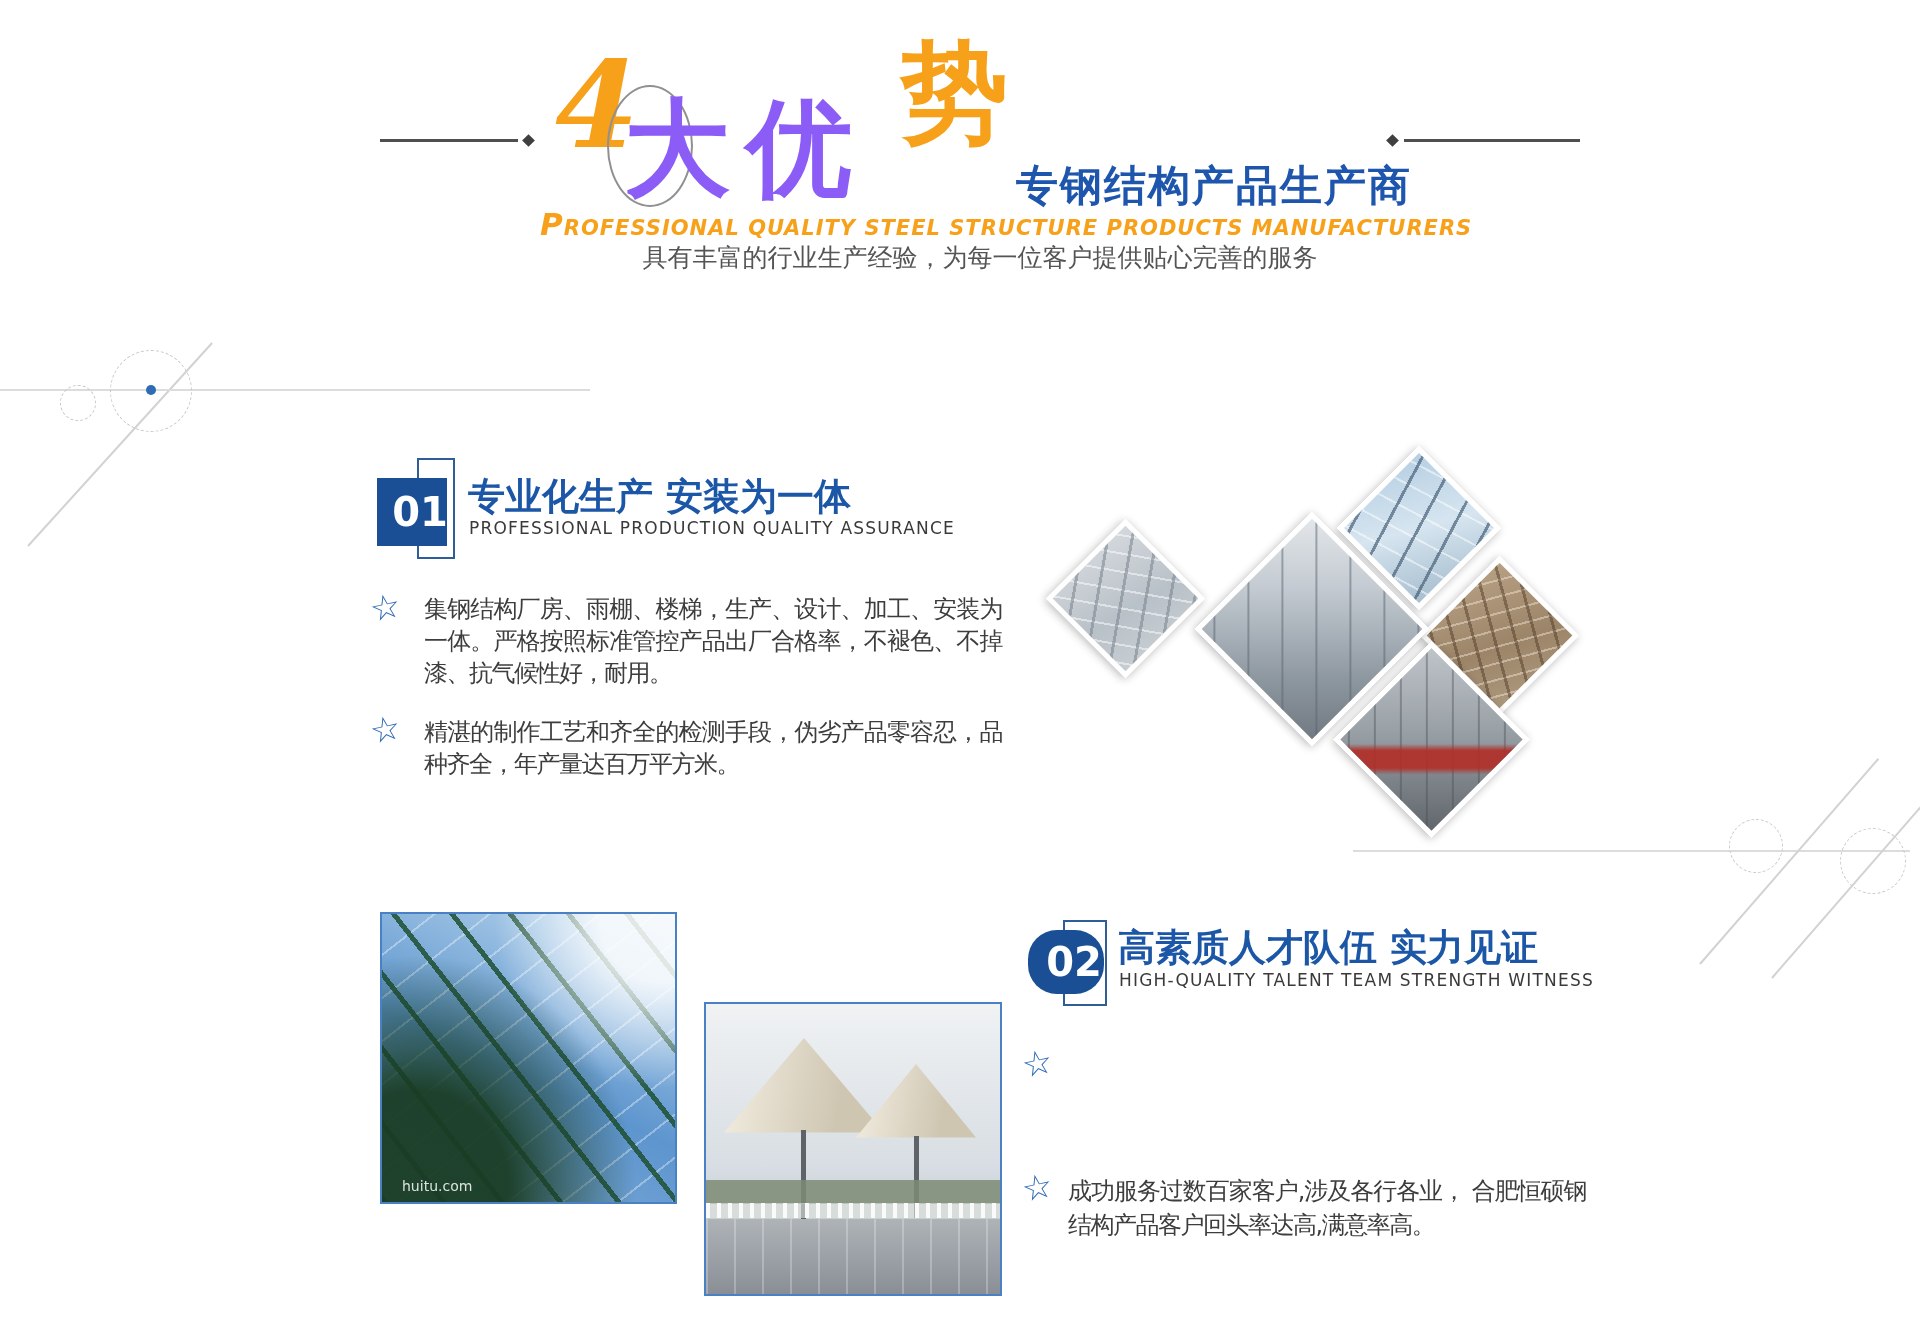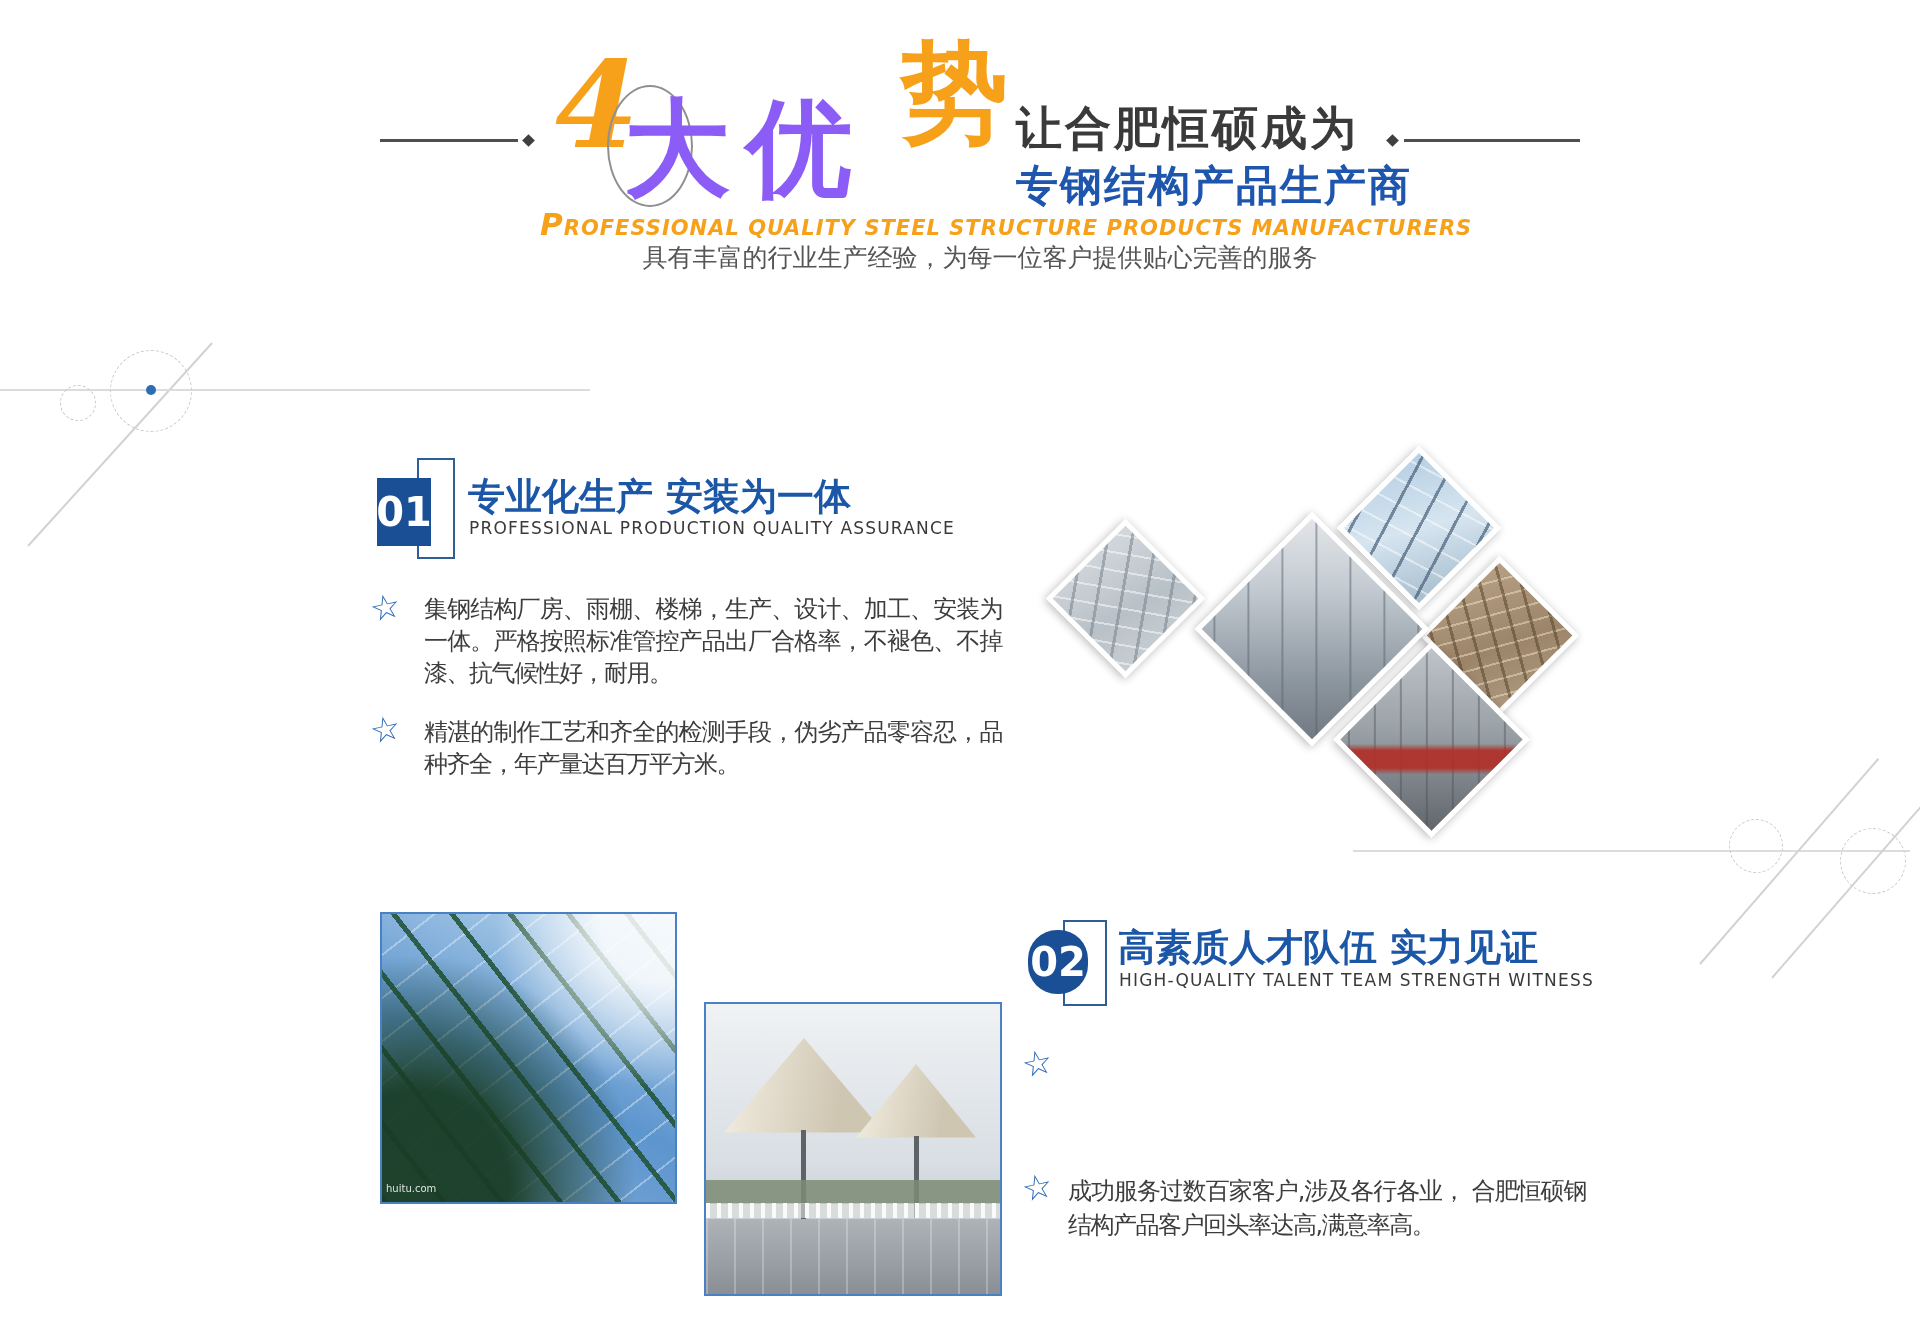--- a/index.html
+++ b/index.html
@@ -28,21 +28,21 @@
 
   
   .thin-line{background:#DCDCDC;}
   .diag{height:2px;background:#D2D2D2;transform-origin:0 50%;}
   .dash-c{border:1px dashed #C8C8C8;border-radius:50%;}
   .blue-dot{width:10px;height:10px;border-radius:50%;background:#2E6CB5;}
 
   
   .num-outline{border:2px solid #2F5D96;background:#fff;z-index:1;}
   .num-box{background:#1A4F96;color:#fff;font-size:40px;font-weight:bold;
-           display:flex;align-items:center;justify-content:center;z-index:2;}
+           display:flex;align-items:center;justify-content:center;z-index:2;padding-left:16px;}
   .sec-title{font-size:37px;font-weight:bold;color:#1C57A7;white-space:nowrap;}
   .sec-sub{font-size:17px;color:#3A3A3A;letter-spacing:1.2px;white-space:nowrap;}
 
   
   .star{font-size:34px;color:#2E6CB5;line-height:1;transform:rotate(-12deg);}
   .btxt{font-size:24px;line-height:32px;color:#3D3D3D;letter-spacing:-1.5px;
         word-break:break-all;line-break:anywhere;text-align:justify;}
   .btxt2{line-height:34px;}
 
   
@@ -71,21 +71,21 @@
 
   
   .photo{border:2px solid #4A80C4;overflow:hidden;}
   .pa-base{position:absolute;inset:0;background:
      repeating-linear-gradient(52deg, rgba(30,80,50,.85) 0 5px, transparent 5px 46px),
      repeating-linear-gradient(-38deg, rgba(255,255,255,.35) 0 2px, transparent 2px 34px),
      linear-gradient(205deg,#C2DCF0 0%,#5D95CE 55%,#83AEDA 100%);}
   .pa-over{position:absolute;inset:0;background:
      radial-gradient(ellipse at 12% 95%, rgba(25,60,35,.95) 0 25%, rgba(25,60,35,0) 60%),
      radial-gradient(ellipse at 95% 3%, rgba(255,255,255,.85) 0 15%, rgba(255,255,255,0) 42%);}
-  .watermark{position:absolute;left:4px;bottom:8px;font-size:10px;color:rgba(255,255,255,.85);}
+  .watermark{position:absolute;left:20px;bottom:8px;font-size:14px;color:rgba(255,255,255,.85);}
   .pb-sky{position:absolute;inset:0;background:linear-gradient(180deg,#F0F2F4 0%,#D8DEE3 55%,#C7CED4 75%);}
   .cone{position:absolute;clip-path:polygon(50% 0, 100% 80%, 0 80%);
         background:linear-gradient(100deg,#F4EFE3 0%,#CFC6B2 70%);}
   .pole{position:absolute;width:5px;background:#5E6368;}
   .tree-band{position:absolute;left:0;right:0;height:24px;background:#7C8B74;opacity:.85;}
   .fence{position:absolute;left:0;right:0;height:15px;background:
      repeating-linear-gradient(90deg,#FAFAFA 0 4px, rgba(250,250,250,0) 4px 11px), rgba(225,228,224,.6);}
   .ground{position:absolute;left:0;right:0;bottom:0;height:26%;background:
      repeating-linear-gradient(90deg, rgba(255,255,255,.25) 0 2px, transparent 2px 28px),
      linear-gradient(180deg,#AEB3B8 0%,#898F95 100%);}
@@ -98,21 +98,20 @@
   <div class="abs hdr-line" style="left:380px;top:139px;width:138px;"></div>
   <div class="abs hdr-dia" style="left:524px;top:136px;"></div>
   <div class="abs hdr-dia" style="left:1388px;top:136px;"></div>
   <div class="abs hdr-line" style="left:1404px;top:139px;width:176px;"></div>
 
   <div class="abs big-num" style="left:555px;top:45px;">4</div>
   <div class="abs circle-dec" style="left:607px;top:85px;"></div>
   <div class="abs big-blue" style="left:624px;top:92px;">大优</div>
   <div class="abs big-orange" style="left:900px;top:36px;">势</div>
 
-  <div class="abs hdr-l1" style="left:1016px;top:98px;">让合肥恒硕成为</div>
   <div class="abs hdr-l2" style="left:1016px;top:158px;">专钢结构产品生产商</div>
 
   <div class="abs hdr-en" style="left:540px;top:206px;">PROFESSIONAL QUALITY STEEL STRUCTURE PRODUCTS MANUFACTURERS</div>
   <div class="abs hdr-desc" style="left:540px;top:241px;">具有丰富的行业生产经验，为每一位客户提供贴心完善的服务</div>
 
   <div class="abs diag" style="left:28px;top:545px;width:274px;transform:rotate(-47.8deg);"></div>
   <div class="abs thin-line" style="left:0;top:389px;width:590px;height:2px;"></div>
   <div class="abs dash-c" style="left:110px;top:350px;width:80px;height:80px;"></div>
   <div class="abs dash-c" style="left:60px;top:385px;width:34px;height:34px;"></div>
   <div class="abs blue-dot" style="left:146px;top:385px;"></div>

